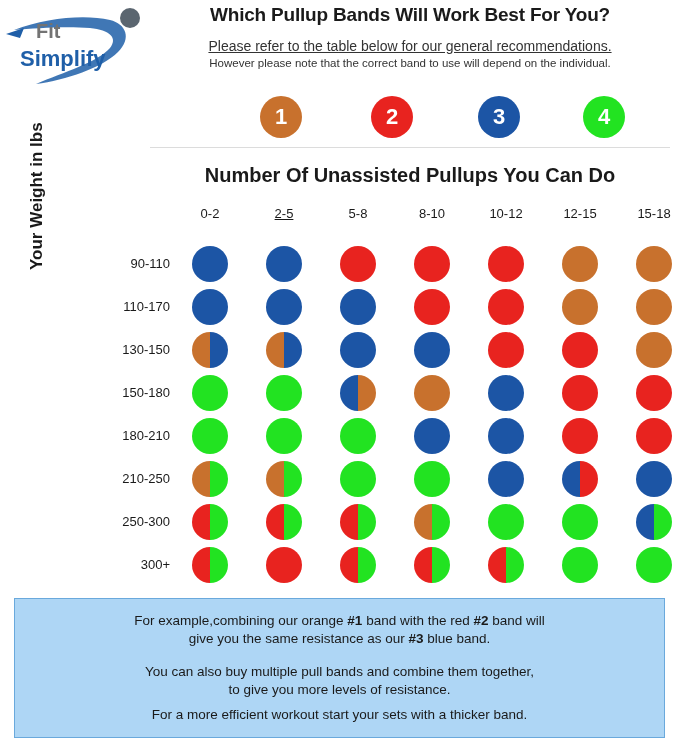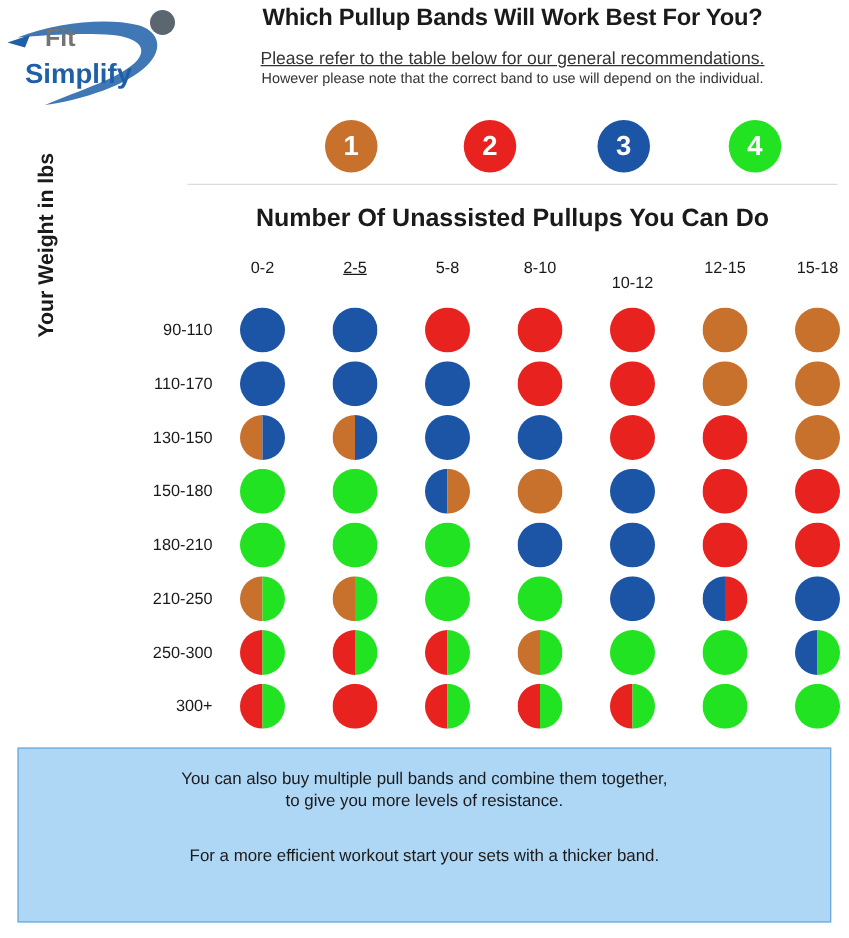--- a/index.html
+++ b/index.html
@@ -181,21 +181,21 @@
     box-sizing: border-box;
     text-align: center;
     color: #1a1a1a;
   }
   #note .p {
     font-size: 13.5px;
     line-height: 18px;
   }
   #note .p1 { margin-top: 13px; }
   #note .p2 { margin-top: 15px; }
-  #note .p3 { margin-top: 26px; }
+  #note .p3 { margin-top: 7px; }
   #note b { font-weight: bold; }
 </style>
 </head>
 <body>
 
 <div id="logo">
   <svg class="swoosh" width="150" height="92" viewBox="0 0 150 92">
     <path d="M8 26 C 40 14, 78 10, 104 16 C 120 20, 126 34, 112 48 C 96 64, 60 76, 30 80 C 58 68, 92 58, 104 44 C 112 34, 104 26, 84 24 C 60 22, 30 24, 8 26 Z" fill="#1f5fa8" opacity="0.85"></path>
     <circle cx="124" cy="14" r="10" fill="#5b6670"></circle>
     <path d="M0 30 L18 24 L14 34 Z" fill="#1f5fa8"></path>
@@ -219,21 +219,21 @@
 <div id="legend-rule"></div>
 
 <div id="col-axis-title">Number Of Unassisted Pullups You Can Do</div>
 <div id="row-axis-title">Your Weight in lbs</div>
 
 <div id="grid">
     <div class="col-head" style="left: 120px; top: 0px;">0-2</div>
     <div class="col-head" style="left: 194px; top: 0px; text-decoration: underline;">2-5</div>
     <div class="col-head" style="left: 268px; top: 0px;">5-8</div>
     <div class="col-head" style="left: 342px; top: 0px;">8-10</div>
-    <div class="col-head" style="left: 416px; top: 12px; text-align: center;">10-12</div>
+    <div class="col-head" style="left: 416px; top: 0px; text-align: center;">10-12</div>
     <div class="col-head" style="left: 490px; top: 0px;">12-15</div>
     <div class="col-head" style="left: 564px; top: 0px;">15-18</div>
     <div class="row-head" style="top: 50px;">90-110</div>
     <div class="row-head" style="top: 93px;">110-170</div>
     <div class="row-head" style="top: 136px;">130-150</div>
     <div class="row-head" style="top: 179px;">150-180</div>
     <div class="row-head" style="top: 222px;">180-210</div>
     <div class="row-head" style="top: 265px;">210-250</div>
     <div class="row-head" style="top: 308px;">250-300</div>
     <div class="row-head" style="top: 351px;">300+</div>
@@ -416,20 +416,24 @@
     </div>
     <div class="cell" style="left: 502px; top: 341px;">
       <div class="full" style="background: rgb(34, 227, 33);"></div>
     </div>
     <div class="cell" style="left: 576px; top: 341px;">
       <div class="full" style="background: rgb(34, 227, 33);"></div>
     </div>
   </div>
 
 <div id="note">
+  <div class="p p1">
+    <span>For example,combining our orange </span><b>#1</b><span> band with the red </span><b>#2</b><span> band will</span><br>
+    <span>give you the same resistance as our </span><b>#3</b><span> blue band.</span>
+  </div>
   <div class="p p2">
     <span>You can also buy multiple pull bands and combine them together,</span><br>
     <span>to give you more levels of resistance.</span>
   </div>
   <div class="p p3">
     <span>For a more efficient workout start your sets with a thicker band.</span><br>
   </div>
 </div>
 
 </body></html>

